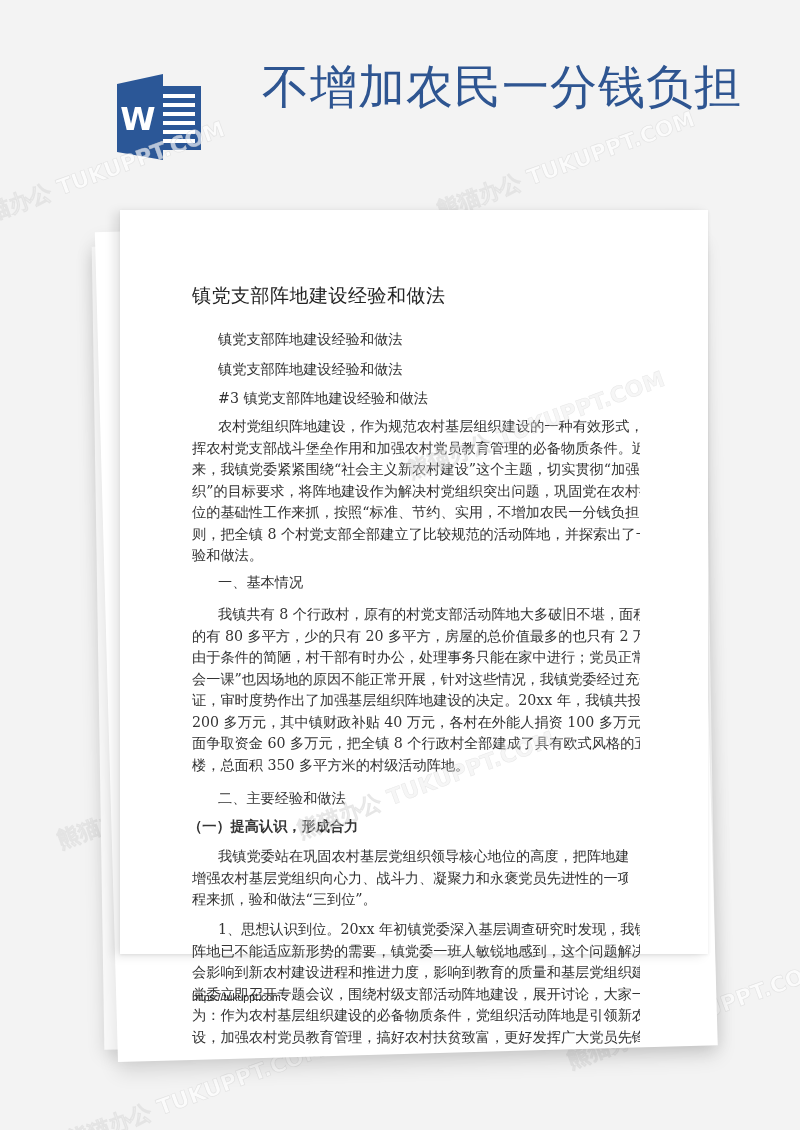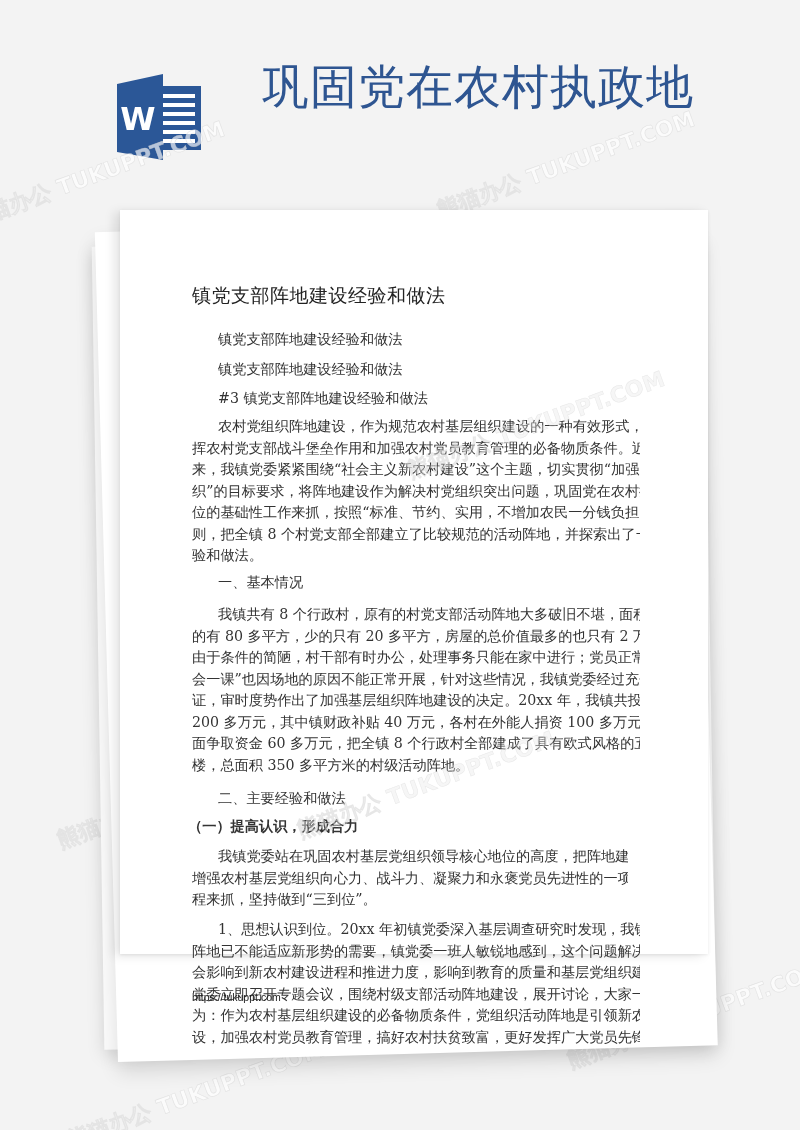--- a/index.html
+++ b/index.html
@@ -71,21 +71,21 @@
       <rect x="50" y="31" width="38" height="4"></rect>
       <rect x="50" y="40" width="38" height="4"></rect>
       <rect x="50" y="49" width="38" height="4"></rect>
       <rect x="50" y="58" width="38" height="4"></rect>
       <rect x="50" y="67" width="38" height="4"></rect>
     </g>
     <polygon points="10,12 56,2 56,88 10,80" fill="#2b5797"></polygon>
     <text x="31" y="58" text-anchor="middle" font-family="DejaVu Sans, sans-serif" font-size="32" font-weight="bold" fill="#ffffff">W</text>
   </svg>
   <div class="header-title">
-    <div>巩固党在农村执政地</div>
+    <div>不增加农民一分钱负担</div>
   </div>
 </div>
 
 <div class="wm" style="left:430px;top:150px;">熊猫办公 TUKUPPT.COM</div>
 <div class="wm" style="left:-40px;top:160px;">熊猫办公 TUKUPPT.COM</div>
 <div class="wm" style="left:50px;top:780px;">熊猫办公 TUKUPPT.COM</div>
 <div class="wm" style="left:560px;top:1000px;">熊猫办公 TUKUPPT.COM</div>
 <div class="wm" style="left:60px;top:1080px;">熊猫办公 TUKUPPT.COM</div>
 
 <div class="paper-back2"></div>
@@ -120,21 +120,21 @@
     <div class="line just" style="top:523px;">面争取资金 60 多万元，把全镇 8 个行政村全部建成了具有欧式风格的五底二</div>
     <div class="line" style="top:544.5px;">楼，总面积 350 多平方米的村级活动阵地。</div>
   </div>
 
   <div class="line indent" style="top:578px;width:auto;">二、主要经验和做法</div>
   <div class="line" style="top:606px;left:68px;width:auto;font-weight:bold;">（一）提高认识，形成合力</div>
 
   <div>
     <div class="line just" style="top:636px;left:98px;width:410px;">我镇党委站在巩固农村基层党组织领导核心地位的高度，把阵地建设作为</div>
     <div class="line just" style="top:657.5px;width:436px;">增强农村基层党组织向心力、战斗力、凝聚力和永褒党员先进性的一项实事工</div>
-    <div class="line" style="top:679px;">程来抓，坚持做到“三到位”。</div>
+    <div class="line" style="top:679px;">程来抓，验和做法“三到位”。</div>
   </div>
 
   <div>
     <div class="line just" style="top:709px;left:98px;width:422px;">1、思想认识到位。20xx 年初镇党委深入基层调查研究时发现，我镇村级</div>
     <div class="line just" style="top:730.5px;">阵地已不能适应新形势的需要，镇党委一班人敏锐地感到，这个问题解决不好</div>
     <div class="line just" style="top:752px;">会影响到新农村建设进程和推进力度，影响到教育的质量和基层党组织建设。</div>
     <div class="line just" style="top:773.5px;">党委立即召开专题会议，围绕村级支部活动阵地建设，展开讨论，大家一致认</div>
     <div class="line just" style="top:795px;">为：作为农村基层组织建设的必备物质条件，党组织活动阵地是引领新农村建</div>
     <div class="line just" style="top:816.5px;">设，加强农村党员教育管理，搞好农村扶贫致富，更好发挥广大党员先锋模范</div>
   </div>

